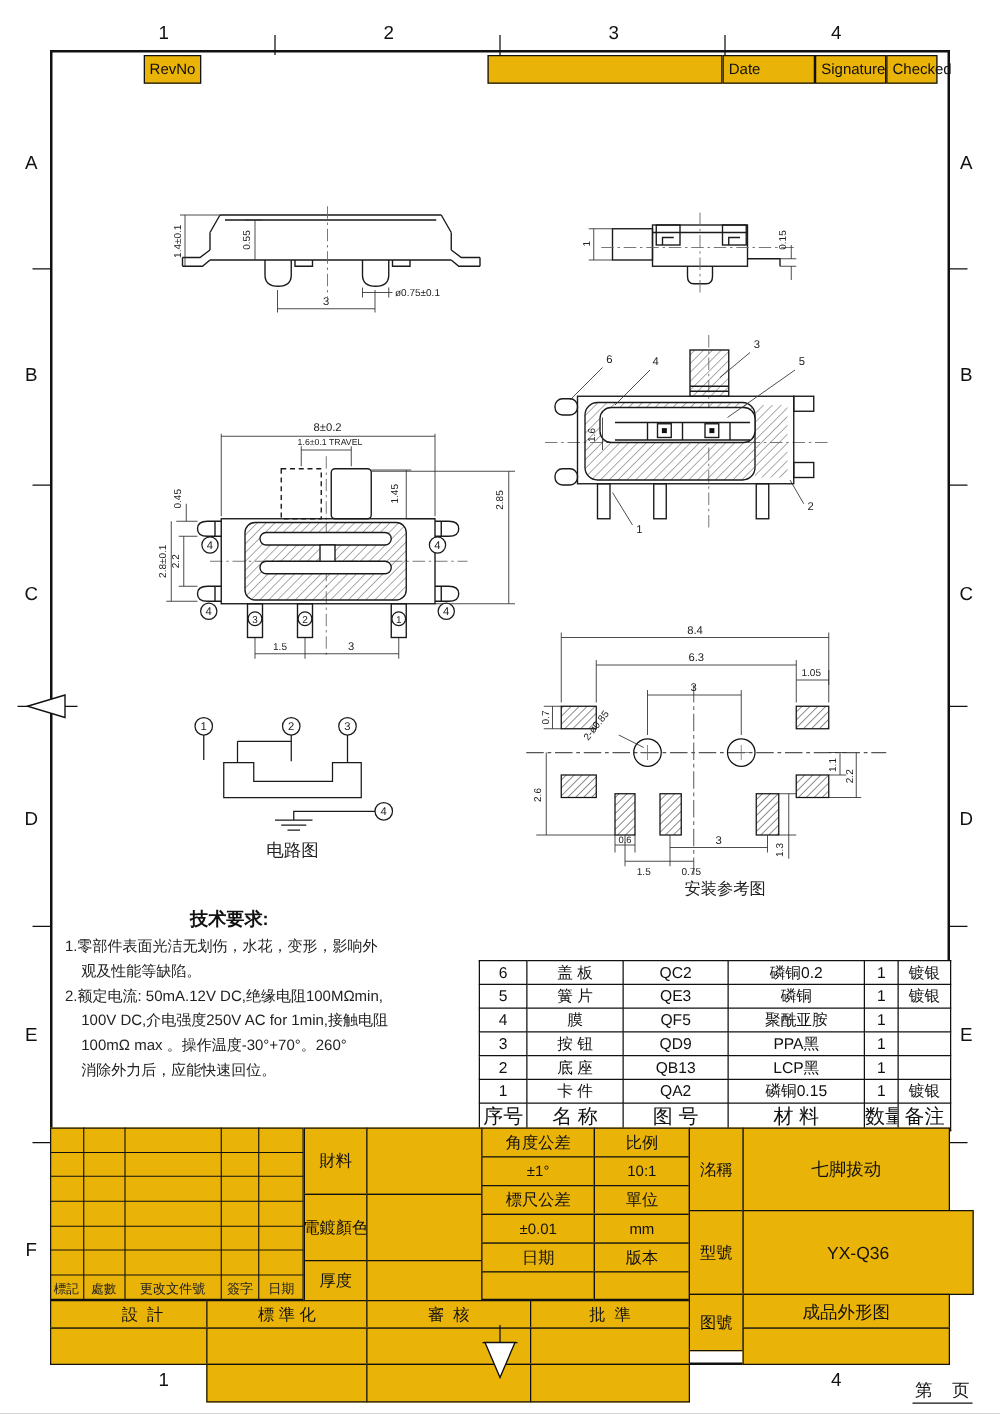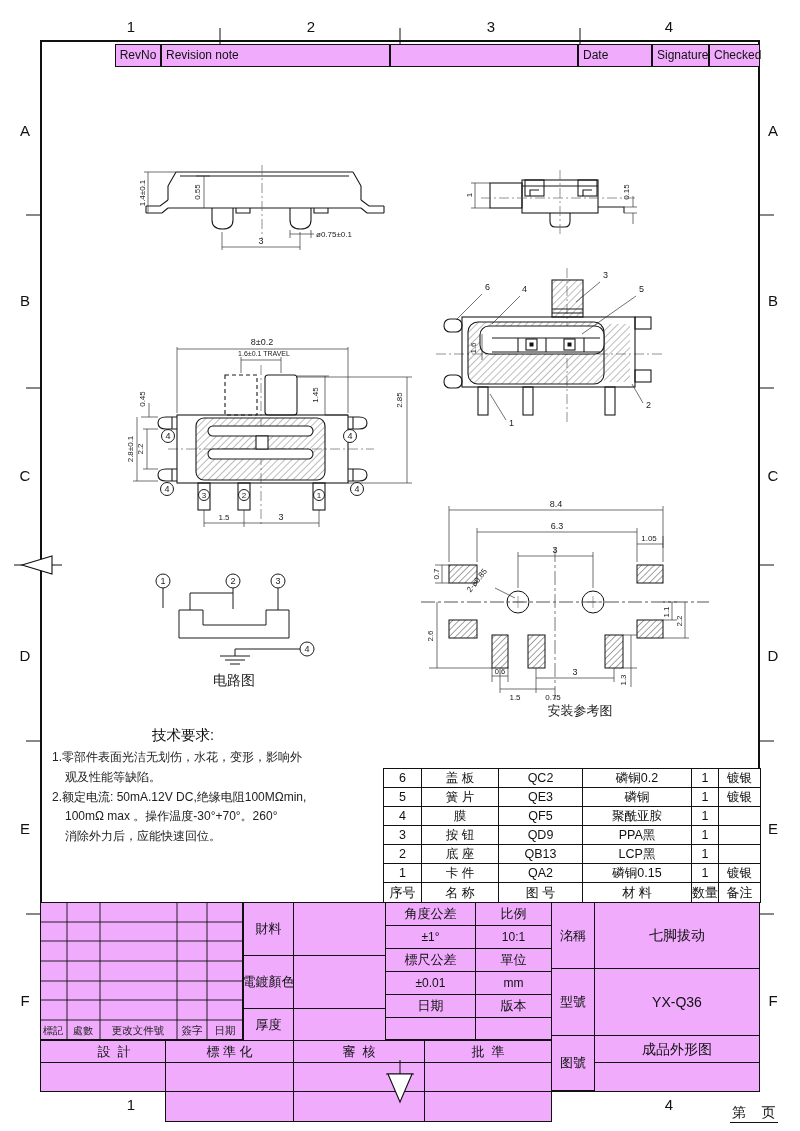--- a/index.html
+++ b/index.html
@@ -3,33 +3,33 @@
 <meta charset="utf-8">
 <style>
   *{margin:0;padding:0;box-sizing:border-box}
   html,body{background:#9a9a9a}
   .sheet{position:relative;width:800px;height:1131px;background:#fff;margin:0 auto;
          font-family:"Liberation Sans",sans-serif;color:#111;overflow:hidden}
   .abs{position:absolute}
   svg.abs{overflow:visible}
   svg text{font-family:"Liberation Sans",sans-serif;fill:#222}
   .frame{position:absolute;left:40px;top:40px;width:720px;height:1052px;border:2px solid #111}
-  .c{position:absolute;border:1px solid #111;background:#f0abfc;display:flex;align-items:center;
+  .c{position:absolute;border:1px solid #111;background:#eab308;display:flex;align-items:center;
      justify-content:center;text-align:center;font-size:13px;line-height:1.2;white-space:pre}
   .c.left{justify-content:flex-start;padding-left:4px}
   .c.big{font-size:14px}
   .c.sm{font-size:12px}
   .zl{position:absolute;font-size:15px;color:#111;width:18px;text-align:center;white-space:pre}
   .tech{position:absolute;left:52px;top:726px;width:344px;color:#222}
-  .tech .tt{font-size:14.5px;padding-left:100px;margin-bottom:3px;font-weight:normal;color:#111}
+  .tech .tt{font-size:14.5px;padding-left:100px;margin-bottom:3px;font-weight:bold;color:#111}
   .tech .tl{font-size:12px;line-height:19.8px;white-space:nowrap}
   .tech .ind{padding-left:13px}
   table.bom{position:absolute;left:383px;top:768px;width:377px;border-collapse:collapse;table-layout:fixed;background:#fff}
   table.bom td{border:1px solid #111;text-align:center;font-size:12.5px;height:19px;overflow:hidden;white-space:pre}
-  table.bom tr.hd td{height:20px;font-size:13px}
+  table.bom tr.hd td{height:20px;font-size:16px}
   .pagelbl{position:absolute;left:730px;top:1104px;font-size:14px;color:#111;white-space:pre;border-bottom:1px solid #111;padding:0 2px}
 </style>
 </head>
 <body>
 
 <div class="sheet">
 
   <div class="frame"></div>
 
   <svg class="abs" style="left:0;top:0" width="800" height="1131">
@@ -59,25 +59,24 @@
   <div class="zl" style="left:764px;top:992px">F</div>
   <div class="zl" style="left:122px;top:18px">1</div>
   <div class="zl" style="left:302px;top:18px">2</div>
   <div class="zl" style="left:482px;top:18px">3</div>
   <div class="zl" style="left:660px;top:18px">4</div>
   <div class="zl" style="left:122px;top:1096px">1</div>
   <div class="zl" style="left:660px;top:1096px">4</div>
   <div class="pagelbl">第    页</div>
 
   <div class="c sm" style="left:115px;top:44px;width:46px;height:23px">RevNo</div>
-  <div class="c sm left" style="left:161px;top:44px;width:229px;height:23px">Revision note</div>
   <div class="c sm" style="left:390px;top:44px;width:188px;height:23px"></div>
   <div class="c sm left" style="left:578px;top:44px;width:74px;height:23px">Date</div>
   <div class="c sm left" style="left:652px;top:44px;width:57px;height:23px">Signature</div>
-  <div class="c sm left" style="left:709px;top:44px;width:51px;height:23px">Checked</div>
+  <div class="c sm left" style="left:709px;top:44px;width:41px;height:23px">Checked</div>
 
   <svg class="abs" style="left:138px;top:160px" width="255" height="112">
     <g stroke="#1a1a1a" stroke-width="1.1" fill="none">
       <path d="M38,12 H215 M38,12 L30,26 M215,12 L223,26 M42,16 H211"></path>
       <path d="M30,26 V40 M223,26 V40 M30,48 H223"></path>
       <path d="M30,40 L22,46 H8 M30,48 L24,53 H8 M8,46 V53"></path>
       <path d="M223,40 L231,46 H246 M223,48 L229,53 H246 M246,46 V53"></path>
       <path d="M74,48 V60 Q74,69 84.5,69 Q95,69 95,60 V48"></path>
       <path d="M152,48 V60 Q152,69 162.5,69 Q173,69 173,60 V48"></path>
       <path d="M98,48 V53 H112 V48 M176,48 V53 H190 V48"></path>
@@ -284,20 +283,21 @@
     <text x="160" y="183" text-anchor="middle" font-size="9">3</text>
     <text x="211" y="188" transform="rotate(-90 211 188)" text-anchor="middle" font-size="8">1.3</text>
     <text x="165" y="223" text-anchor="middle" font-size="13" fill="#111">安装参考图</text>
   </svg>
 
   <div class="tech">
     <div class="tt">技术要求:</div>
     <div class="tl">1.零部件表面光洁无划伤，水花，变形，影响外</div>
     <div class="tl ind">观及性能等缺陷。</div>
     <div class="tl">2.额定电流: 50mA.12V DC,绝缘电阻100MΩmin,</div>
+    <div class="tl ind">100V DC,介电强度250V AC for 1min,接触电阻</div>
     <div class="tl ind">100mΩ max 。操作温度-30°+70°。260°</div>
     <div class="tl ind">消除外力后，应能快速回位。</div>
   </div>
 
   <table class="bom">
     <colgroup>
         <col style="width:38px">
         <col style="width:77px">
         <col style="width:84px">
         <col style="width:109px">
@@ -393,22 +393,22 @@
   <div class="c sm" style="left:385px;top:971px;width:91px;height:24px">±0.01</div>
   <div class="c sm" style="left:475px;top:971px;width:77px;height:24px">mm</div>
   <div class="c" style="left:385px;top:994px;width:91px;height:24px">日期</div>
   <div class="c" style="left:475px;top:994px;width:77px;height:24px">版本</div>
   <div class="c" style="left:385px;top:1017px;width:91px;height:23px"></div>
   <div class="c" style="left:475px;top:1017px;width:77px;height:23px"></div>
 
   <div class="c" style="left:551px;top:902px;width:44px;height:67px;flex-direction:column">洺稱</div>
   <div class="c big" style="left:594px;top:902px;width:166px;height:67px">七脚拔动</div>
   <div class="c" style="left:551px;top:968px;width:44px;height:68px;flex-direction:column">型號</div>
-  <div class="c big" style="left:594px;top:968px;width:166px;height:68px">YX-Q36</div>
-  <div class="c" style="left:551px;top:1035px;width:44px;height:56px;flex-direction:column">图號</div>
+  <div class="c big" style="left:594px;top:968px;width:185px;height:68px">YX-Q36</div>
+  <div class="c" style="left:551px;top:1035px;width:44px;height:46px;flex-direction:column">图號</div>
   <div class="c big" style="left:594px;top:1035px;width:166px;height:28px">成品外形图</div>
   <div class="c" style="left:594px;top:1062px;width:166px;height:30px"></div>
 
   <div class="c" style="left:40px;top:1040px;width:148px;height:23px">設  計</div>
   <div class="c" style="left:165px;top:1040px;width:129px;height:23px">標 準 化</div>
   <div class="c" style="left:293px;top:1040px;width:132px;height:23px">審  核</div>
   <div class="c" style="left:424px;top:1040px;width:128px;height:23px">批  準</div>
   <div class="c" style="left:40px;top:1062px;width:126px;height:30px"></div>
   <div class="c" style="left:165px;top:1062px;width:129px;height:30px"></div>
   <div class="c" style="left:293px;top:1062px;width:132px;height:30px"></div>

